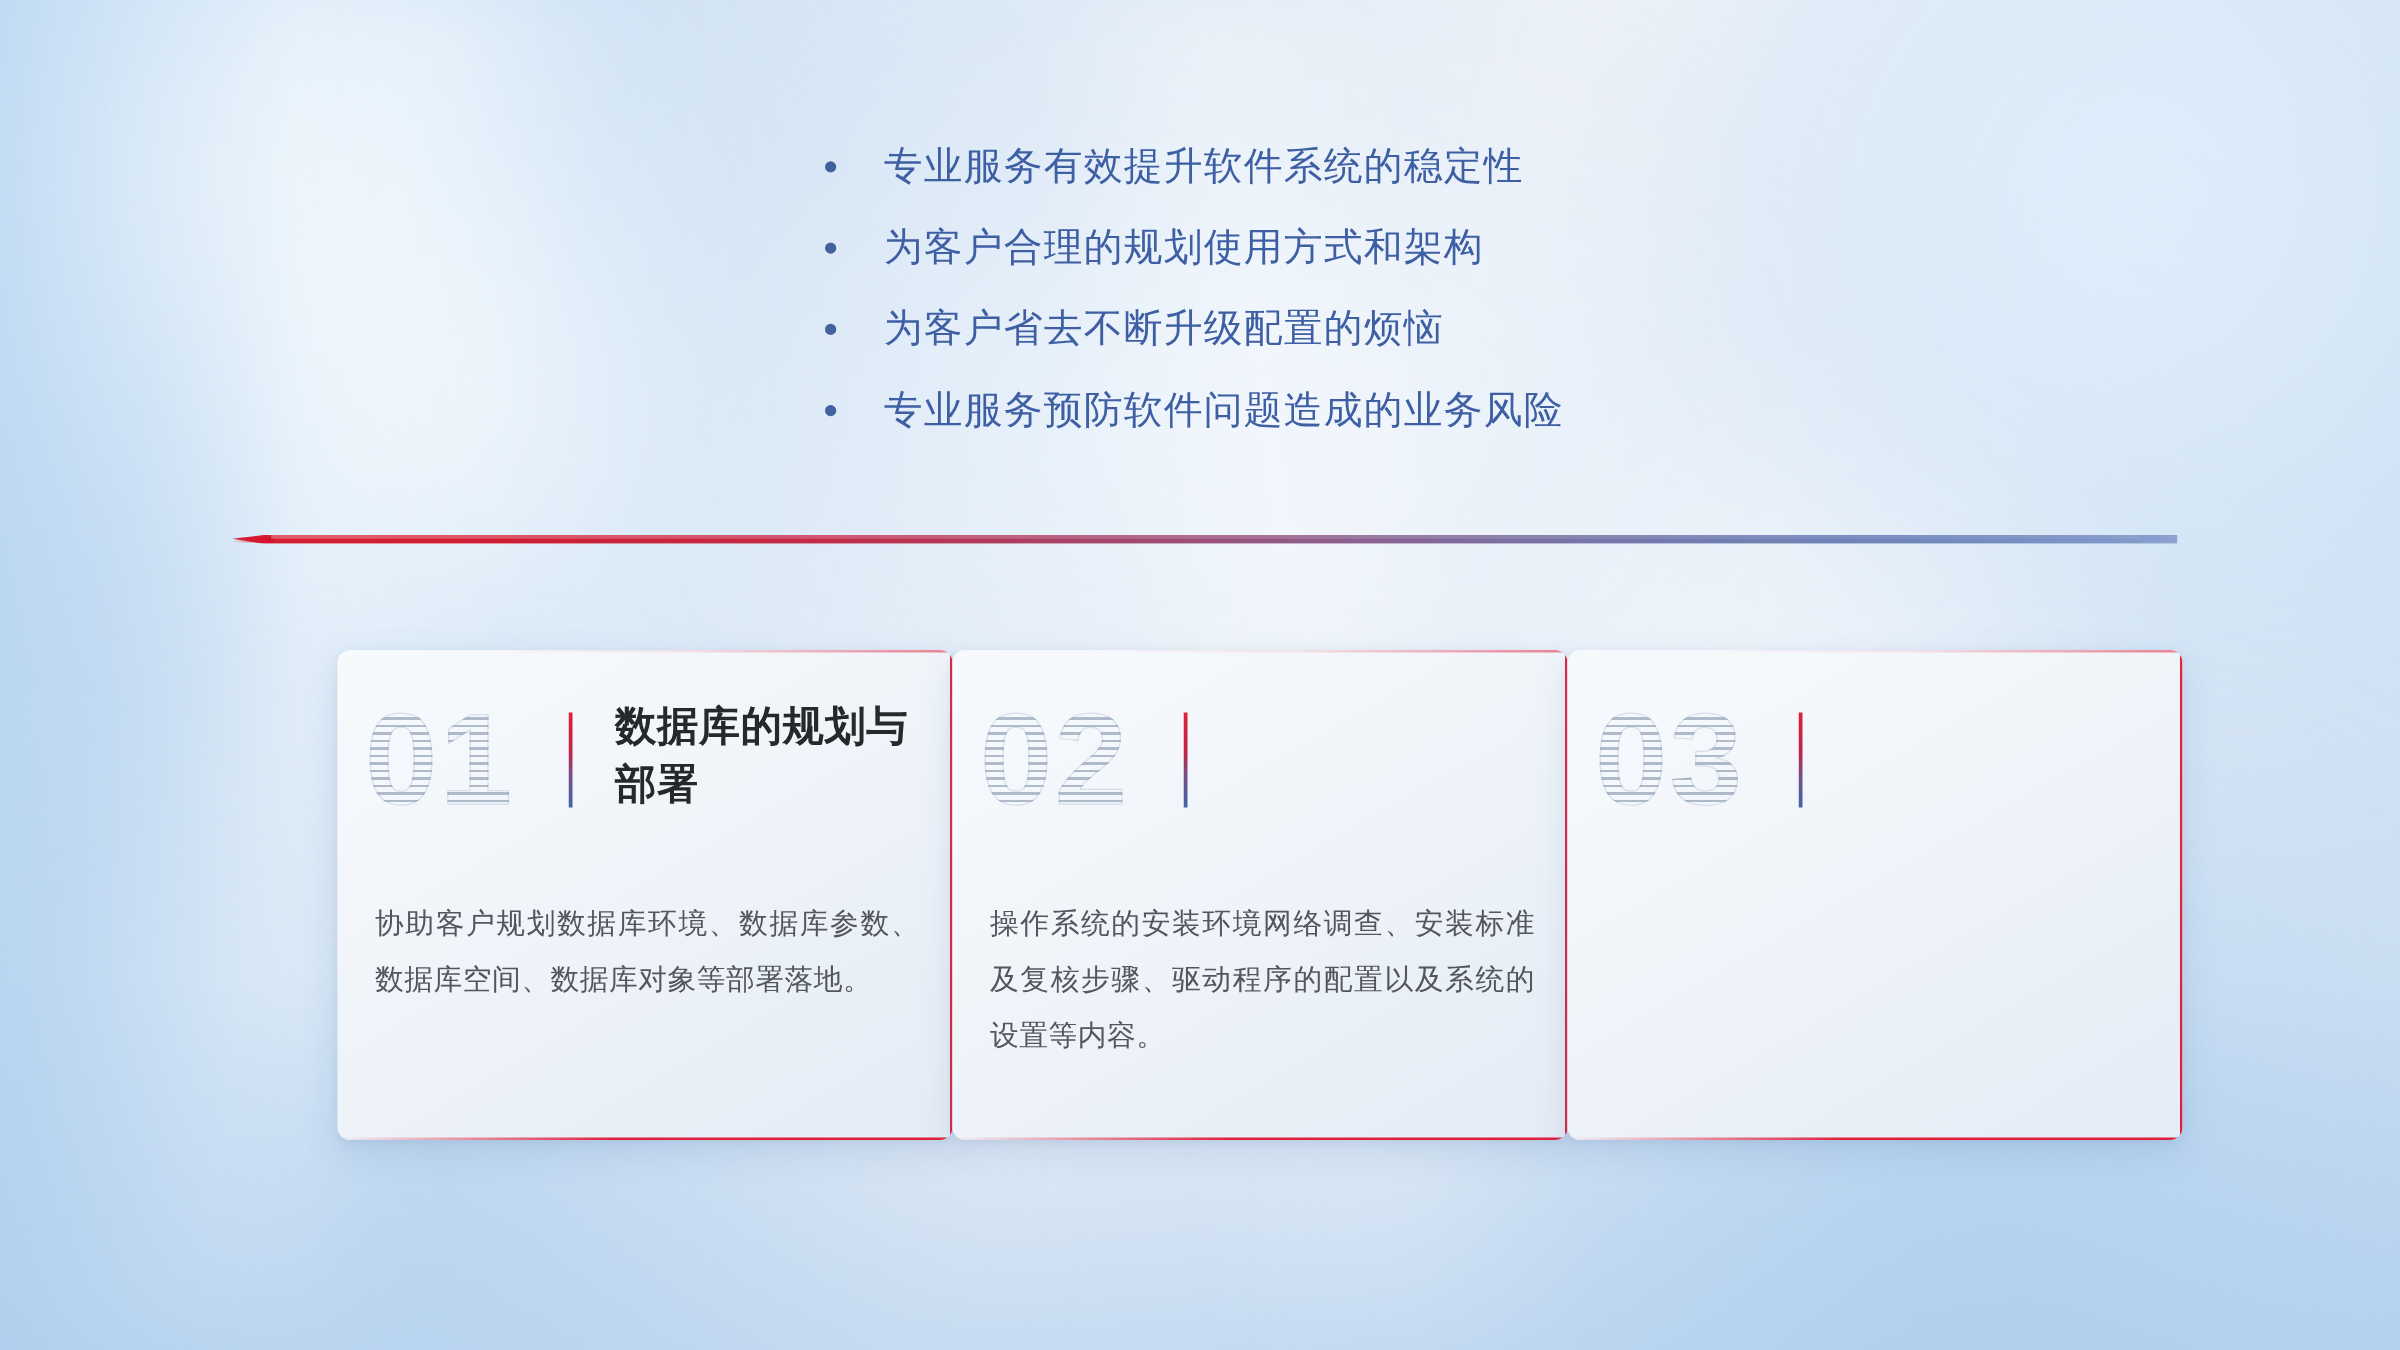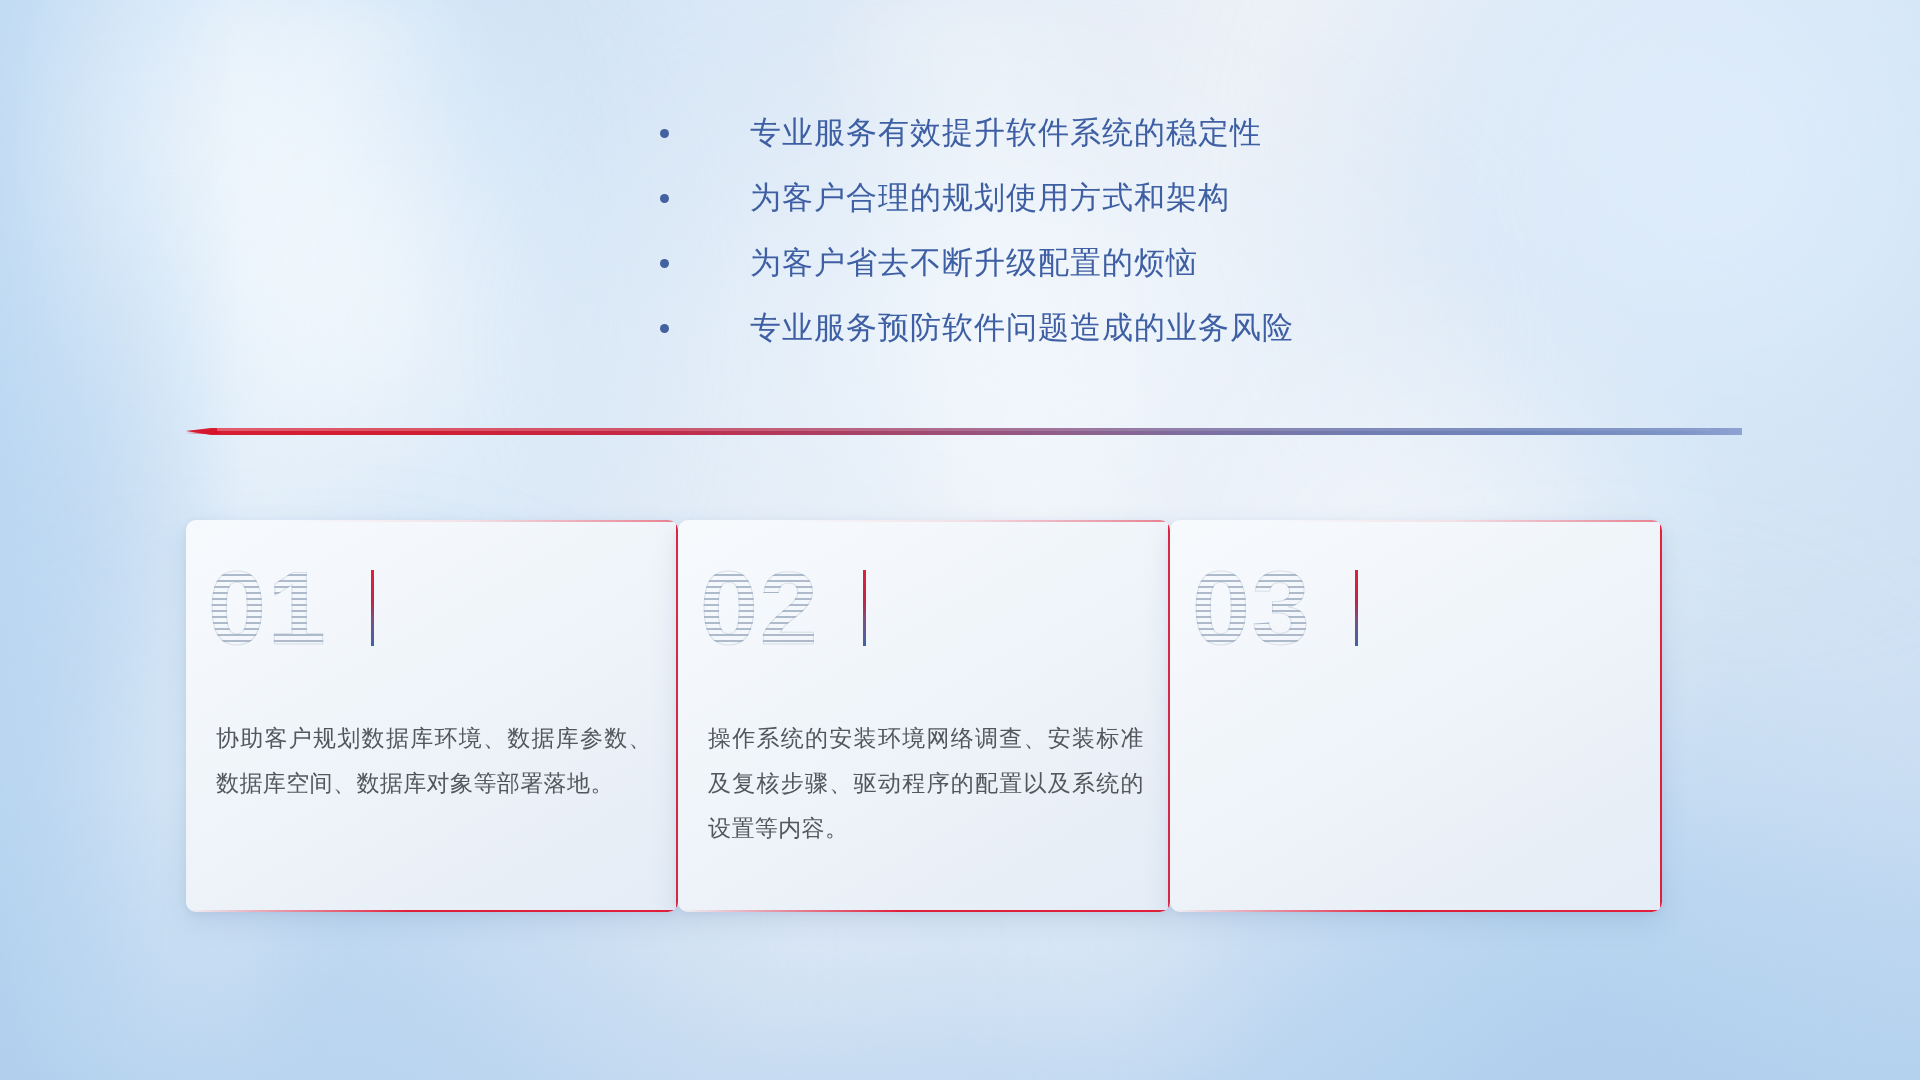--- a/index.html
+++ b/index.html
@@ -55,21 +55,20 @@
     width:760px;
   }
   .bullet{
     display:flex; align-items:flex-start;
     height:65px;
     color:#3e5fa3;
     font-size:31px;
     letter-spacing:1px;
     font-weight:500;
     white-space:nowrap;
-    gap:43px;
   }
   .bullet .dot{
     width:9px; height:9px; border-radius:50%;
     background:#43619f;
     margin-top:17px; margin-right:38px;
     flex:0 0 auto;
   }
 
   
   #divider{
@@ -88,21 +87,21 @@
     background:linear-gradient(90deg, rgba(255,255,255,.28), rgba(255,255,255,.06));
   }
   #divider .tip{
     position:absolute; left:0; top:6px; width:34px; height:4px;
     background:linear-gradient(90deg, rgba(214,19,42,0) 0%, #d6132a 90%);
   }
 
   
   #cards{
     position:absolute; left:186px; top:520px; width:1560px; height:400px;
-    display:flex; justify-content:flex-start; z-index:3;
+    display:flex; justify-content:flex-end; z-index:3;
   }
   .card{
     position:relative;
     width:492px; height:392px;
     border-radius:10px;
     background:linear-gradient(150deg,#f7fafd 0%, #f3f7fb 28%, #eef3f9 55%, #e9eff7 78%, #e4ecf6 100%);
     box-shadow:0 10px 26px rgba(95,130,175,.18), 0 2px 6px rgba(95,130,175,.10);
     overflow:hidden;
   }
   .card .accent-r{
@@ -200,20 +199,21 @@
 
 <div id="cards">
 
   <div class="card">
     <div class="accent-t"></div>
     <div class="accent-r"></div>
     <div class="accent-b"></div>
     <div class="card-head">
       <div class="num">01</div>
       <div class="head-bar"></div>
+      <div class="head-title">数据库的规划与部署</div>
     </div>
     <div class="card-body">协助客户规划数据库环境、数据库参数、数据库空间、数据库对象等部署落地。</div>
   </div>
 
   <div class="card">
     <div class="accent-t"></div>
     <div class="accent-r"></div>
     <div class="accent-b"></div>
     <div class="card-head">
       <div class="num">02</div>

